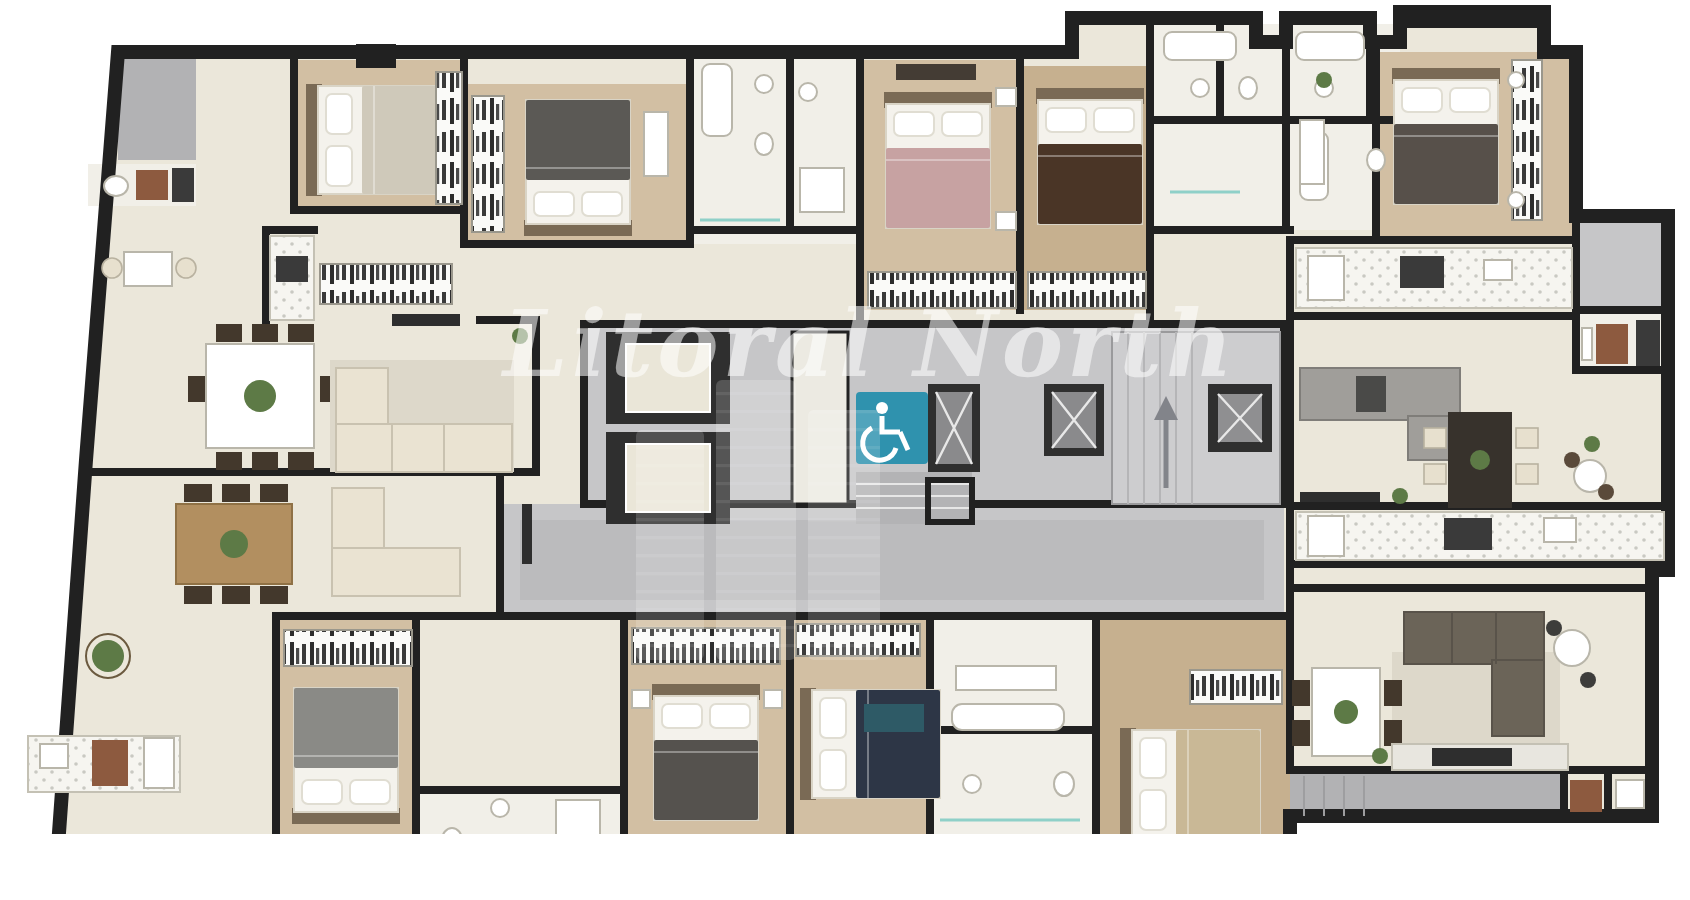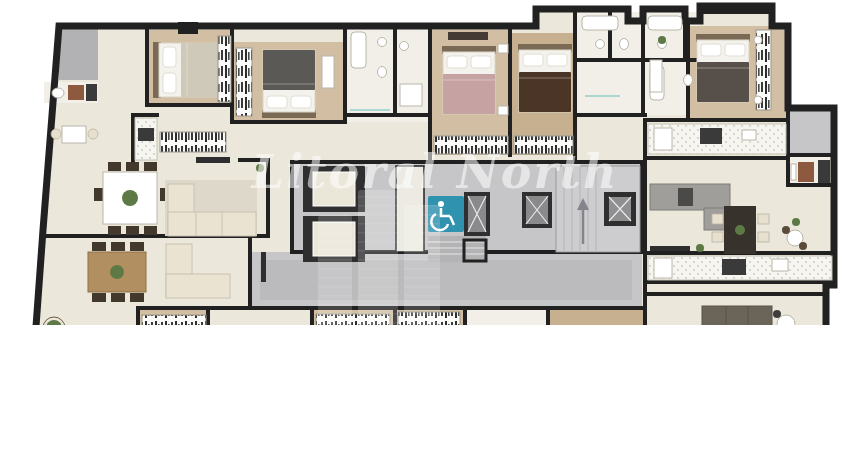--- a/index.html
+++ b/index.html
@@ -1,16 +1,16 @@
 <!DOCTYPE html>
 <html style="--wall: #212121; --floor: #ebe7da; --wood: #d2bfa3; --wood2: #c6b08f; --corridor: #c6c6c8; --corridor2: #b2b2b4; --bath: #f1efe8; --accent: #2f92ae; --bedPink: #c7a2a2; --bedNavy: #2d3646; --bedBrown: #4a3526; --bedGray: #57504a; --bedBeige: #c9b896; --sofaCream: #eae3d2; --sofaGray: #a09e9a; --sofaBrown: #6b6458; --tableWood: #b28f60; --tableDark: #37322c; --plant: #5d7a46; --appliance: #8d5a3f; --rug: #ddd8ca; --watermark: rgba(255,255,255,0.55);"><head>
 <meta charset="utf-8">
 <style>
   html,body{margin:0;padding:0;background:#fff;}
-  .stage{position:relative;width:845px;height:325px;background:#fff;overflow:hidden;
+  .stage{position:relative;width:845px;height:417px;background:#fff;overflow:hidden;
          font-family:"Liberation Sans",sans-serif;}
   svg{display:block}
   .fl-floor{fill:var(--floor)}
   .fl-wood{fill:var(--wood)}
   .fl-wood2{fill:var(--wood2)}
   .fl-bath{fill:var(--bath)}
   .fl-cor{fill:var(--corridor)}
   .fl-cor2{fill:var(--corridor2)}
   .wl{stroke:var(--wall);fill:none;stroke-linecap:square}
   .wf{fill:var(--wall)}

